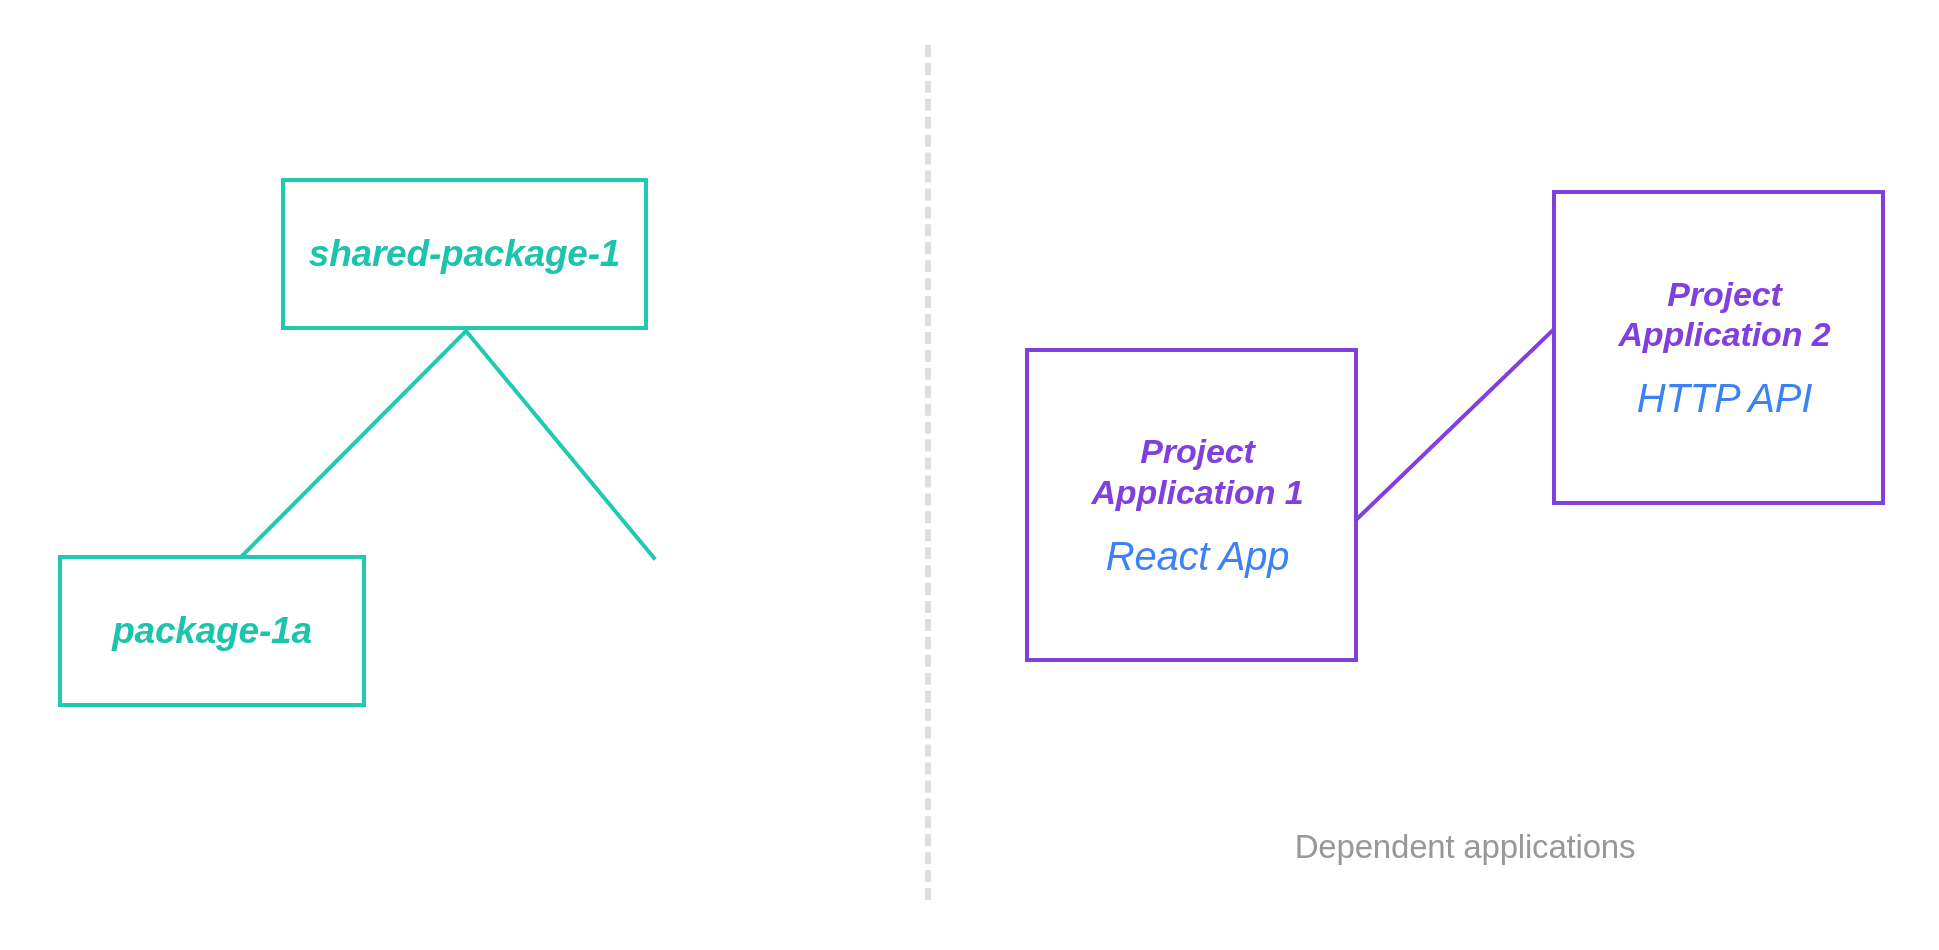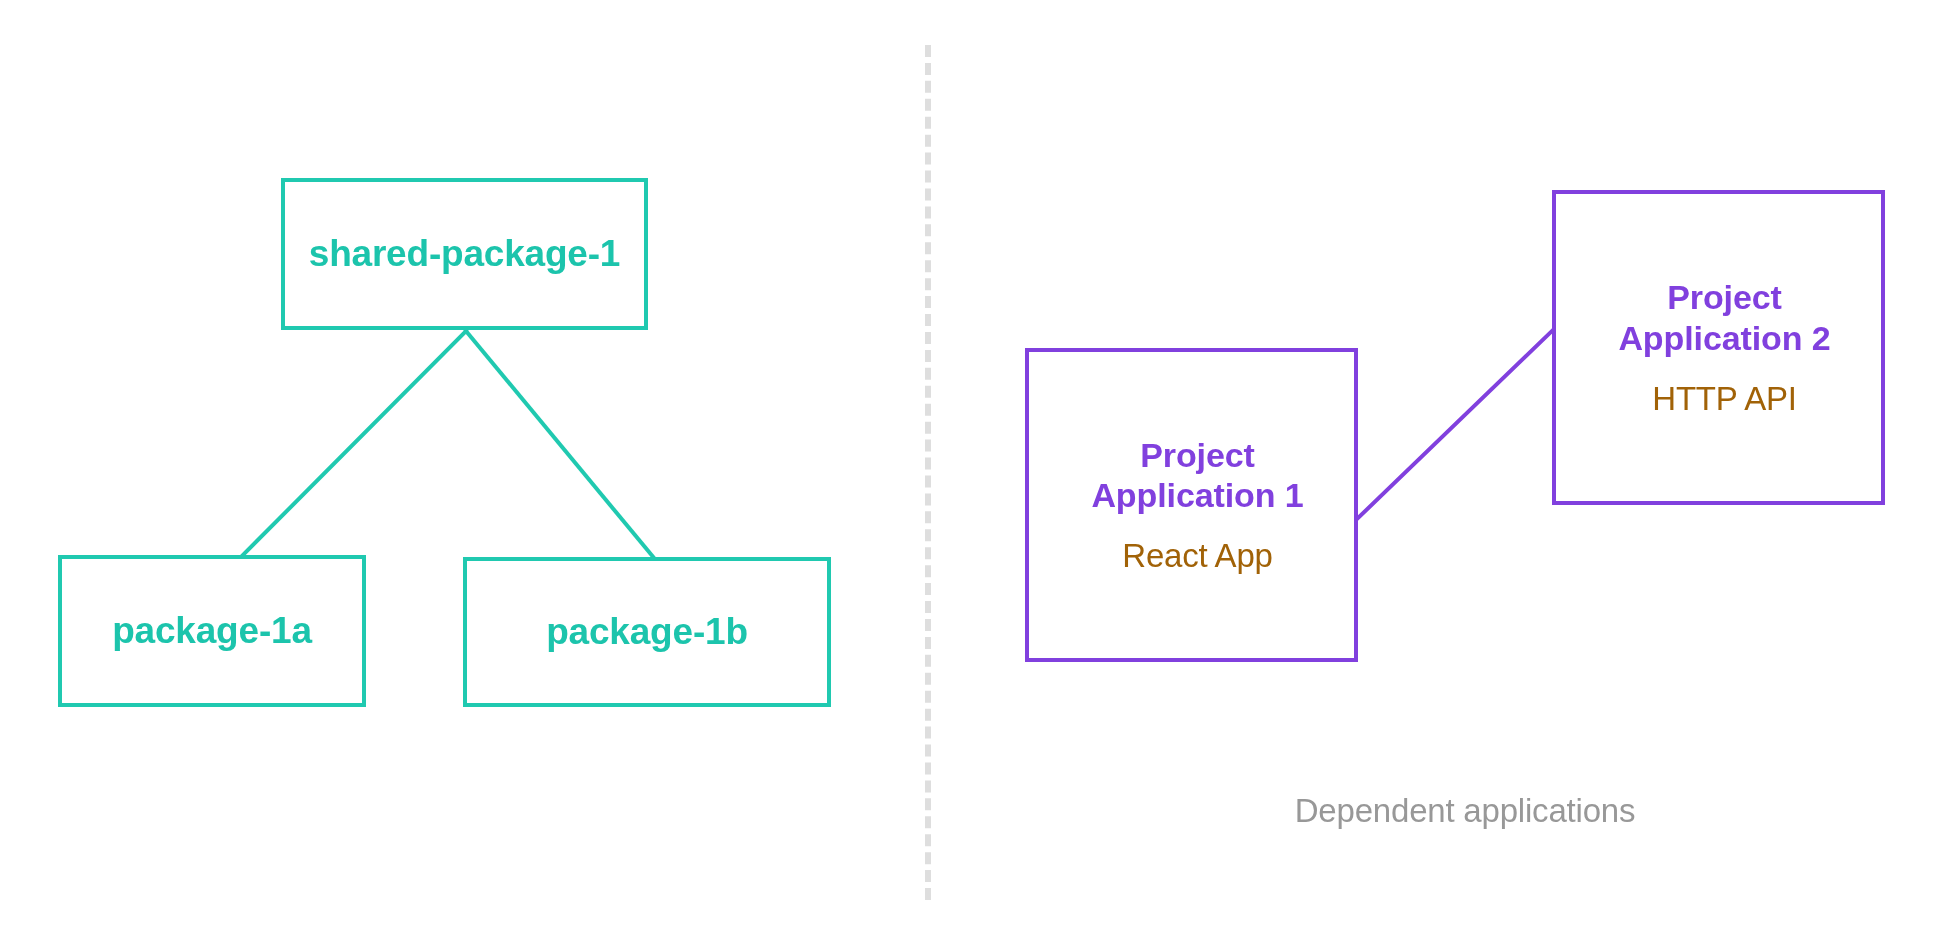--- a/index.html
+++ b/index.html
@@ -29,20 +29,21 @@
   }
   .node {
     position: absolute;
     box-sizing: border-box;
     display: flex;
     flex-direction: column;
     align-items: center;
     justify-content: center;
     background: transparent;
     text-align: center;
+    font-style: italic;
   }
   .node.teal {
     border: 4px solid #20c9b0;
   }
   .node.purple {
     border: 4px solid #8140de;
     padding-left: 12px;
   }
   .node-title {
     font-weight: bold;
@@ -53,22 +54,22 @@
     color: #1cc4ac;
     font-size: 37px;
     letter-spacing: -0.2px;
   }
   .purple .node-title {
     color: #8140de;
     font-size: 34px;
     letter-spacing: -0.1px;
   }
   .node-sub {
-    color: #a16207;
-    font-size: 33px;
+    color: #3b82f6;
+    font-size: 40px;
     font-weight: normal;
     margin-top: 22px;
     letter-spacing: -0.2px;
   }
   .caption {
     position: absolute;
     color: #989898;
     font-size: 33px;
     font-weight: normal;
     text-align: center;
@@ -96,32 +97,29 @@
   <div id="divider" style="left: 925px; top: 45px; height: 855px; border-left-color: rgb(222, 222, 222);"></div>
 
   <div class="node teal" style="left: 281px; top: 178px; width: 367px; height: 152px; border-color: rgb(32, 201, 176);">
     <div class="node-title">shared-package-1</div>
   </div>
 
   <div class="node teal" style="left: 58px; top: 555px; width: 308px; height: 152px; border-color: rgb(32, 201, 176);">
     <div class="node-title">package-1a</div>
   </div>
 
-  <div class="node teal" style="left: 463px; top: 557px; width: 368px; height: 150px; border-color: rgb(32, 201, 176);">
-    <div class="node-title">package-1b</div>
-  </div>
 
 
   <div class="node purple" style="left: 1025px; top: 348px; width: 333px; height: 314px; border-color: rgb(129, 64, 222);">
     <div class="node-title">Project
 Application 1</div>
     <div class="node-sub">React App</div>
   </div>
 
   <div class="node purple" style="left: 1552px; top: 190px; width: 333px; height: 315px; border-color: rgb(129, 64, 222);">
     <div class="node-title">Project
 Application 2</div>
     <div class="node-sub">HTTP API</div>
   </div>
 
-  <div class="caption" style="left: 1465px; top: 792px; color: rgb(152, 152, 152);">Dependent applications</div>
+  <div class="caption" style="left: 1465px; top: 828px; color: rgb(152, 152, 152);">Dependent applications</div>
 
 </div>
 
 </body></html>

